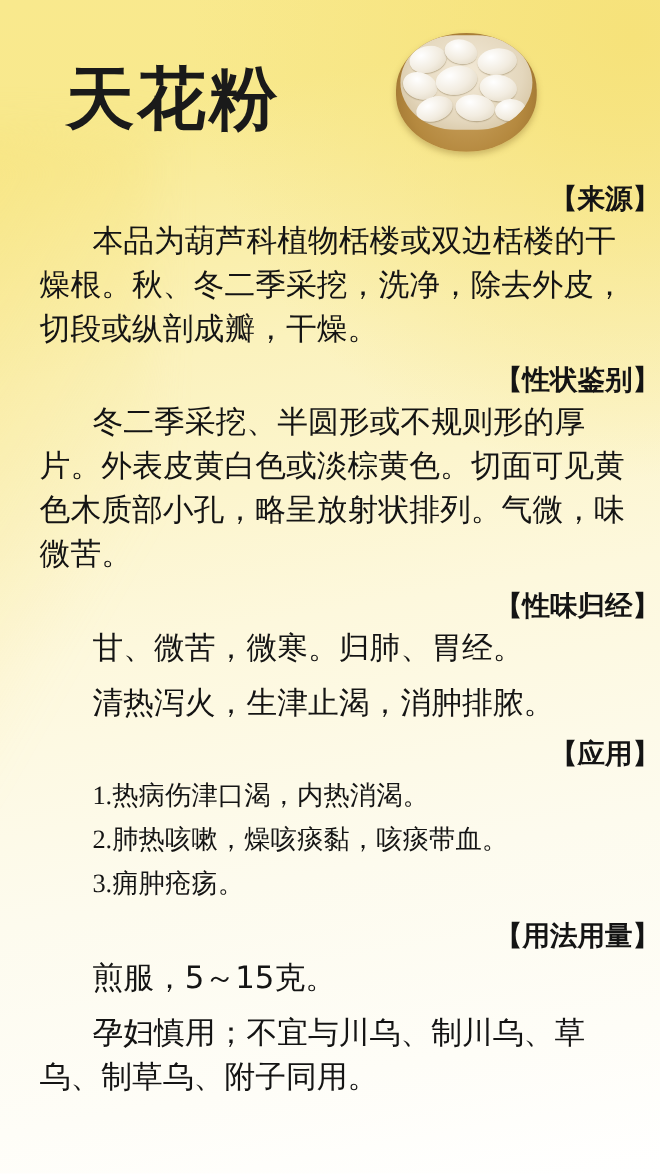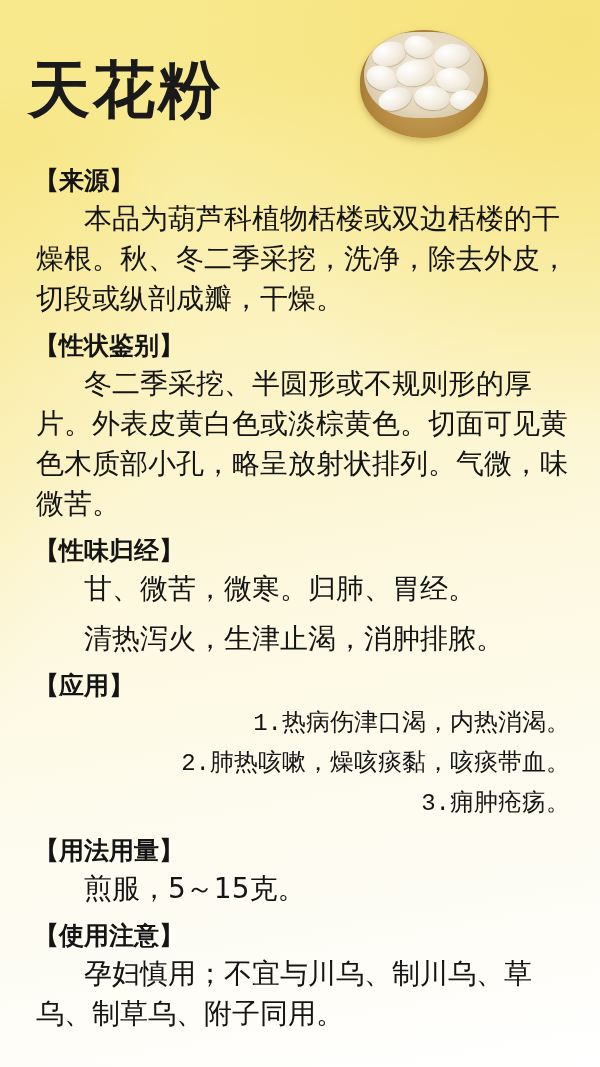--- a/index.html
+++ b/index.html
@@ -32,21 +32,21 @@
     background: linear-gradient(120deg, rgba(247,226,120,0.55), rgba(253,245,200,0.0) 70%);
     filter: blur(18px);
     pointer-events: none;
   }
   .header {
     position: relative;
     height: 160px;
   }
   .title {
     position: absolute;
-    left: 28px;
+    left: 60px;
     top: 48px;
     font-size: 62px;
     font-weight: bold;
     letter-spacing: 3px;
     color: #1a1a1a;
     font-family: "DejaVu Sans", "Liberation Sans", sans-serif;
   }
   .herb-photo {
     position: absolute;
     right: 112px;
@@ -82,42 +82,42 @@
     box-shadow: 0 1px 1px rgba(110,90,50,0.35);
   }
   .section-title {
     font-size: 25px;
     font-weight: bold;
     color: #141414;
     margin: 0;
     padding: 0 0 2px 34px;
     letter-spacing: 0px;
     font-family: "DejaVu Sans", "Liberation Sans", sans-serif;
+    text-align: right;
   }
   .section-body {
     font-size: 28px;
     line-height: 40px;
     color: #141414;
     margin: 0;
     padding: 0 30px 10px 36px;
     text-indent: 48px;
     font-family: "DejaVu Sans", "Liberation Sans", sans-serif;
   }
   .list {
     margin: 0;
     padding: 0 30px 10px 36px;
     list-style: none;
   }
   .list li {
     font-size: 24px;
     line-height: 40px;
     color: #141414;
     padding-left: 48px;
-    font-family: Liberation Mono, monospace;
-    text-align: right;
+    font-family: Liberation Serif, serif;
   }
   .content {
     position: relative;
     padding-top: 4px;
   }
 </style>
 </head>
 <body>
 
 <div class="card">
@@ -158,17 +158,16 @@
     <h2 class="section-title">【应用】</h2>
     <ul class="list">
       <li>1.热病伤津口渴，内热消渴。</li>
       <li>2.肺热咳嗽，燥咳痰黏，咳痰带血。</li>
       <li>3.痈肿疮疡。</li>
     </ul>
 
     <h2 class="section-title">【用法用量】</h2>
     <p class="section-body">煎服，5～15克。</p>
 
-    <h2 class="section-title">【使用注意】</h2>
     <p class="section-body">孕妇慎用；不宜与川乌、制川乌、草乌、制草乌、附子同用。</p>
 
   </div>
 </div>
 
 </body></html>

